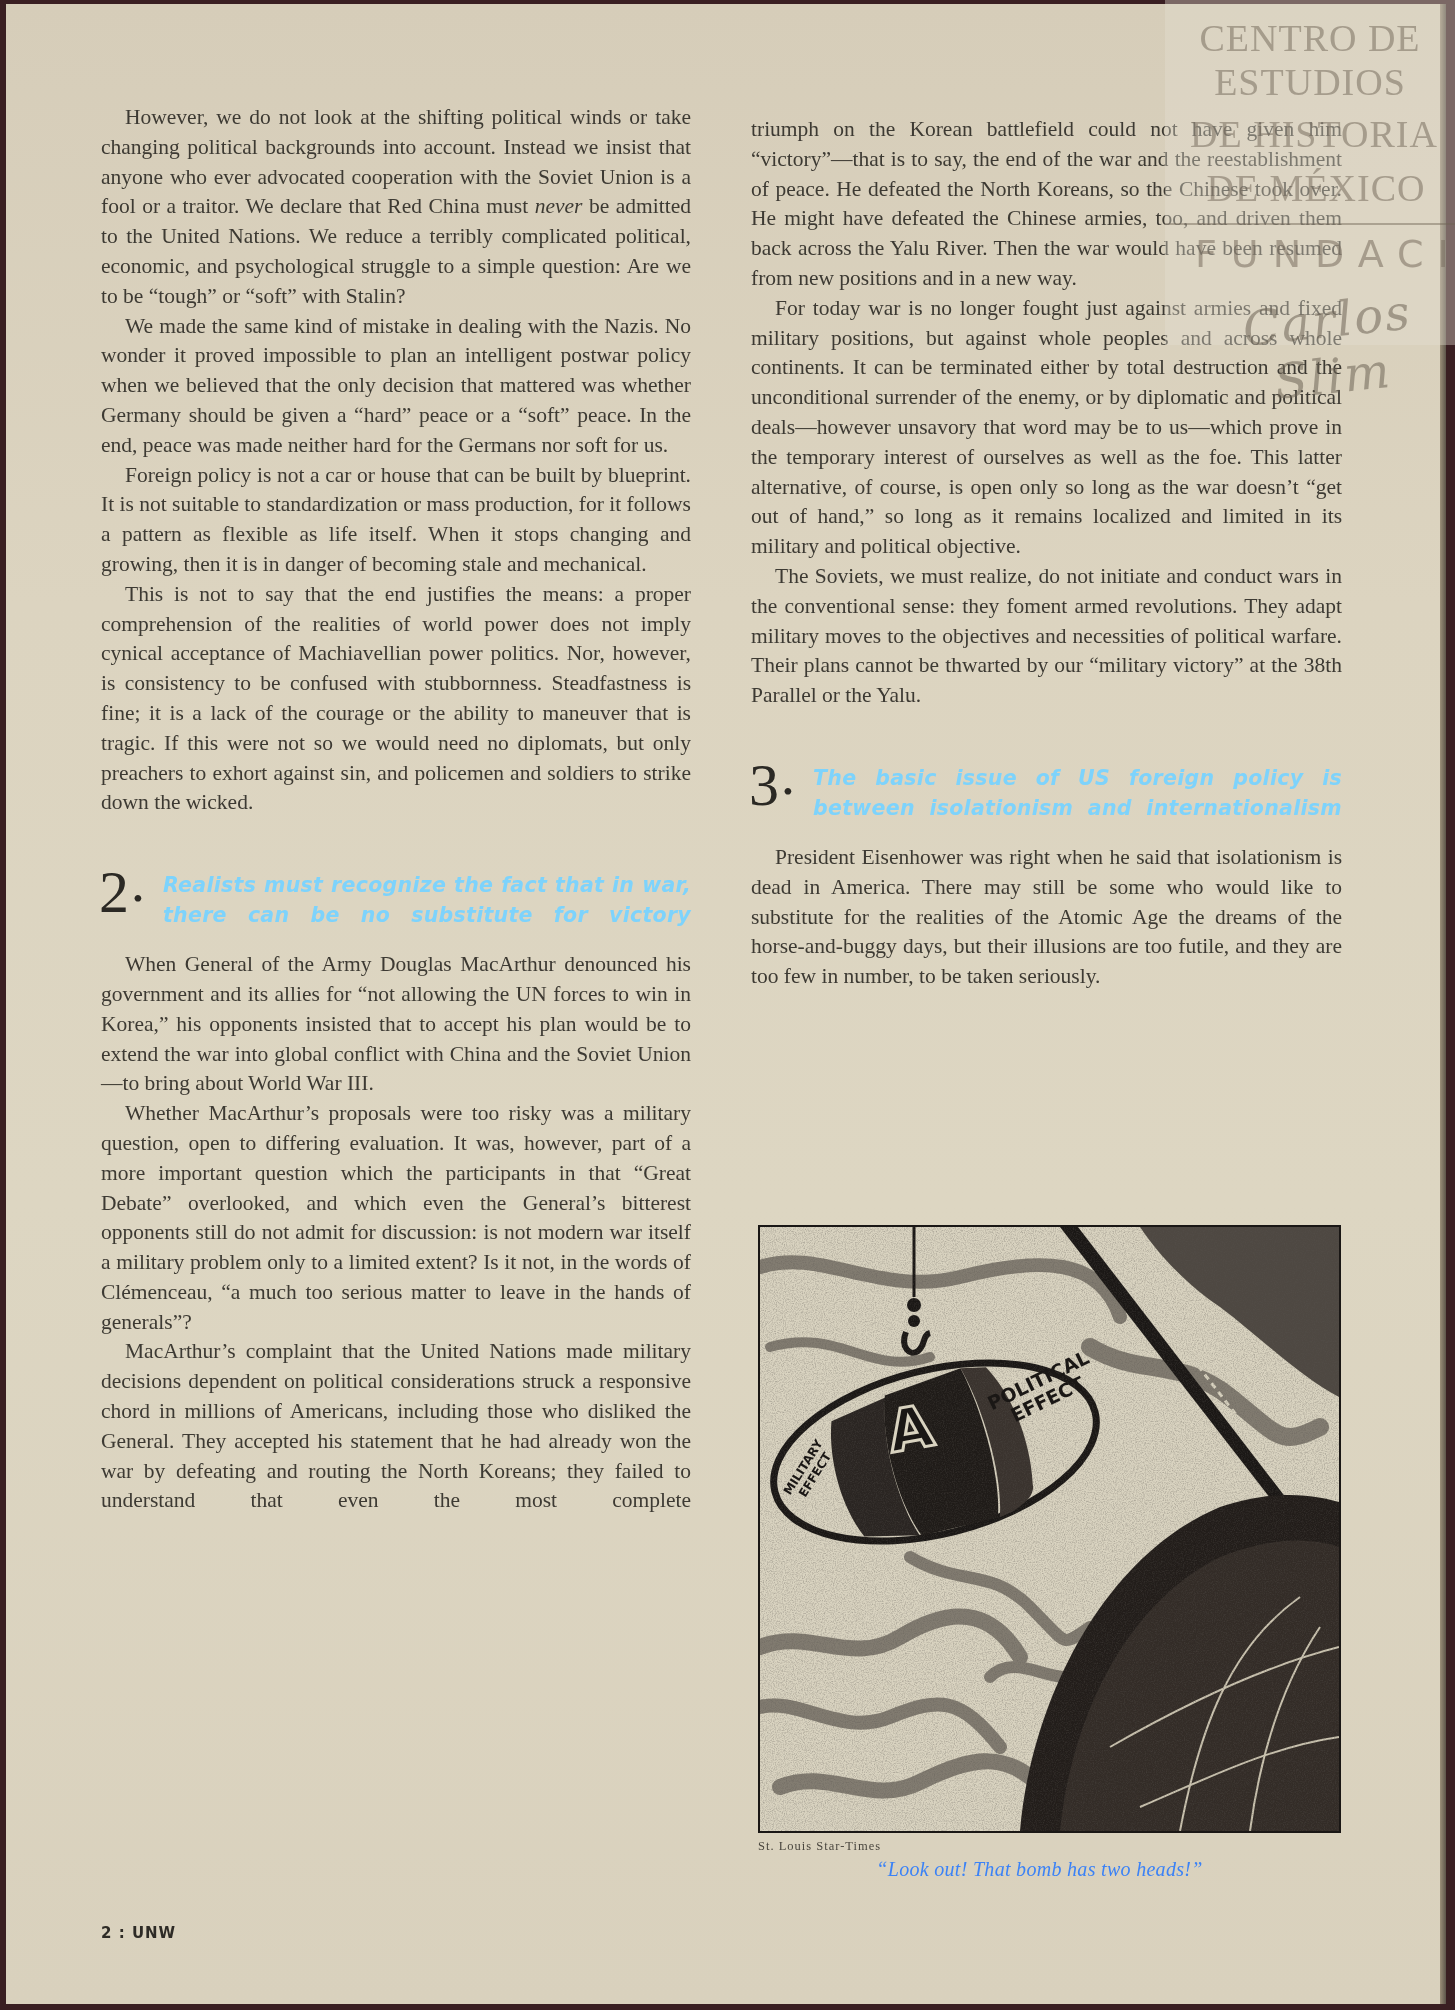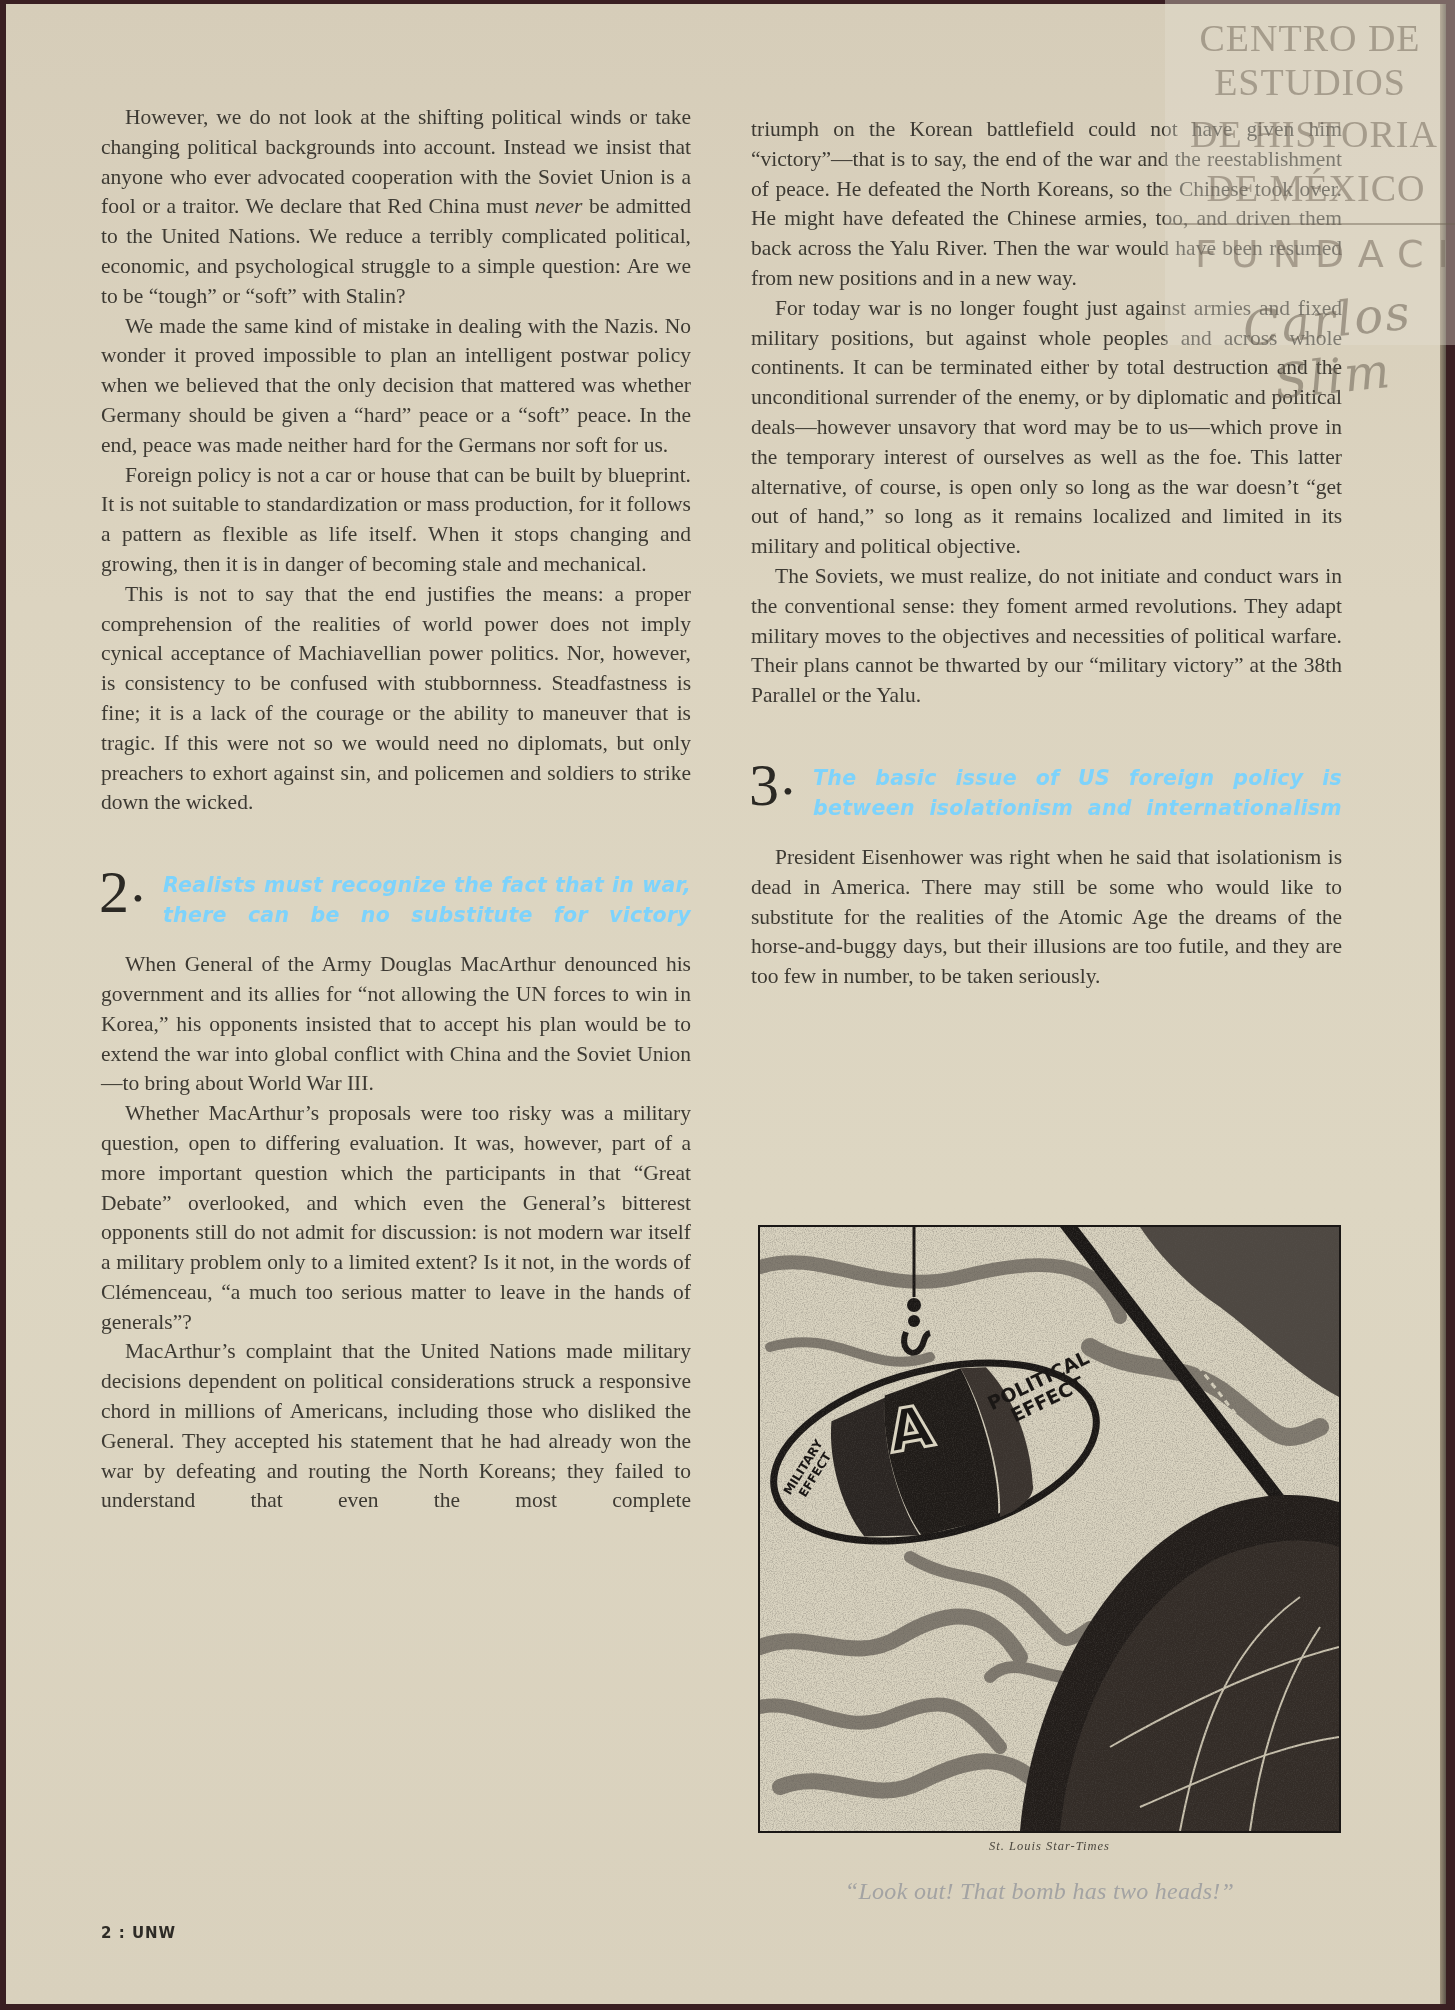--- a/index.html
+++ b/index.html
@@ -42,26 +42,26 @@
     letter-spacing: 1px;
   }
 
   .cartoon-wrap { position: absolute; left: 758px; top: 1225px; width: 583px; }
   .cartoon {
     position: relative; width: 579px; height: 604px;
     border: 2.5px solid #1a1715; background: #d9d3c0; overflow: hidden;
   }
   .cartoon svg { position: absolute; left: 0; top: 0; width: 100%; height: 100%; }
   .credit {
-    text-align: center; margin-top: 6px; font-style: italic; font-size: 12.5px;
+    text-align: left; margin-top: 6px; font-size: 12.5px;
     color: #4a463e; letter-spacing: 1px;
   }
   .caption {
-    text-align: center; margin-top: 24px; margin-left: -20px; font-style: italic; font-size: 24px;
-    color: #a3a3a3; letter-spacing: 0.3px;
+    text-align: center; margin-top: 4px; margin-left: -20px; font-style: italic; font-size: 20px;
+    color: #3b82f6; letter-spacing: 0.3px;
   }
 
   .watermark {
     position: absolute; left: 1165px; top: 0px; width: 290px; height: 345px;
     background: rgba(230, 224, 210, 0.38);
     font-family: "Liberation Serif", serif; color: rgba(120,110,95,0.55);
     text-align: center;
   }
   .wm-line { position: absolute; left: 0; width: 100%; font-size: 38px; line-height: 40px; letter-spacing: 1px; }
   .wm-1 { top: 18px; }

